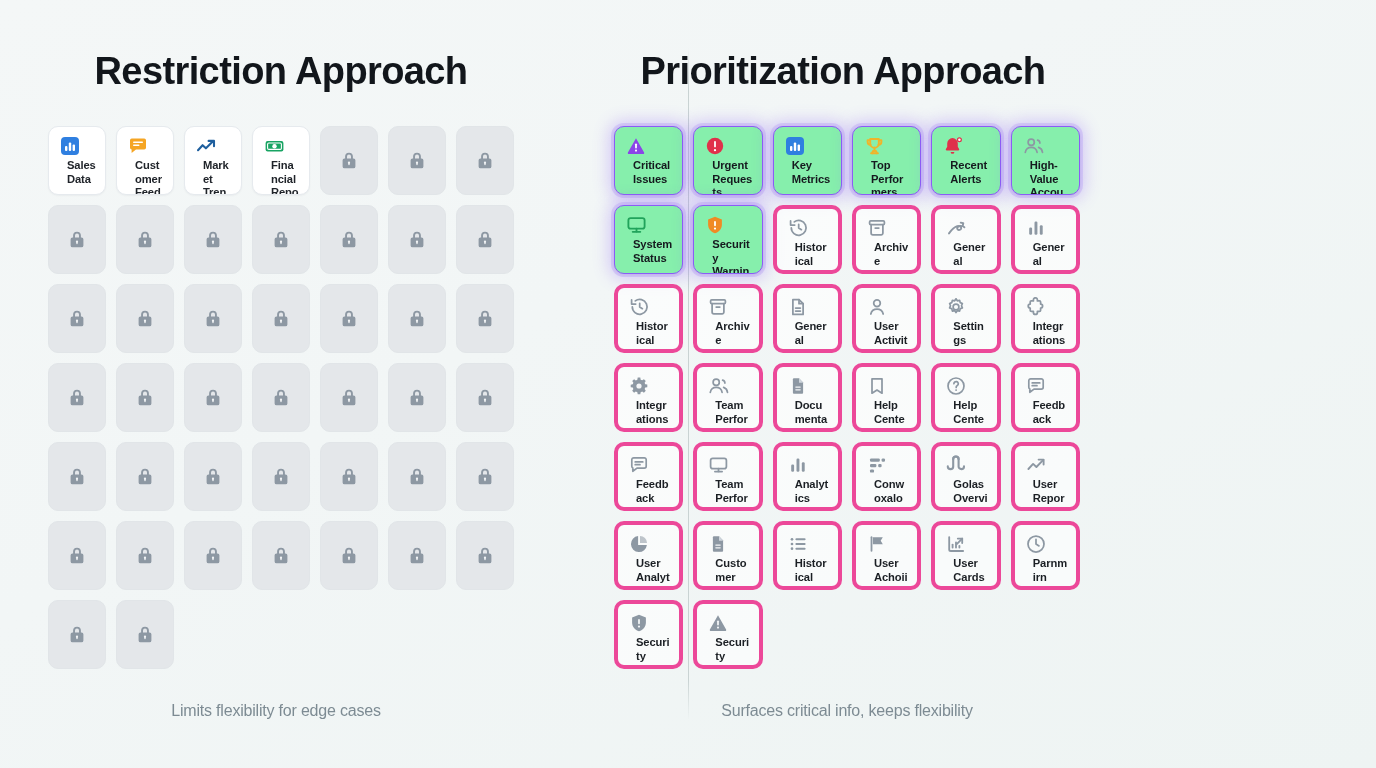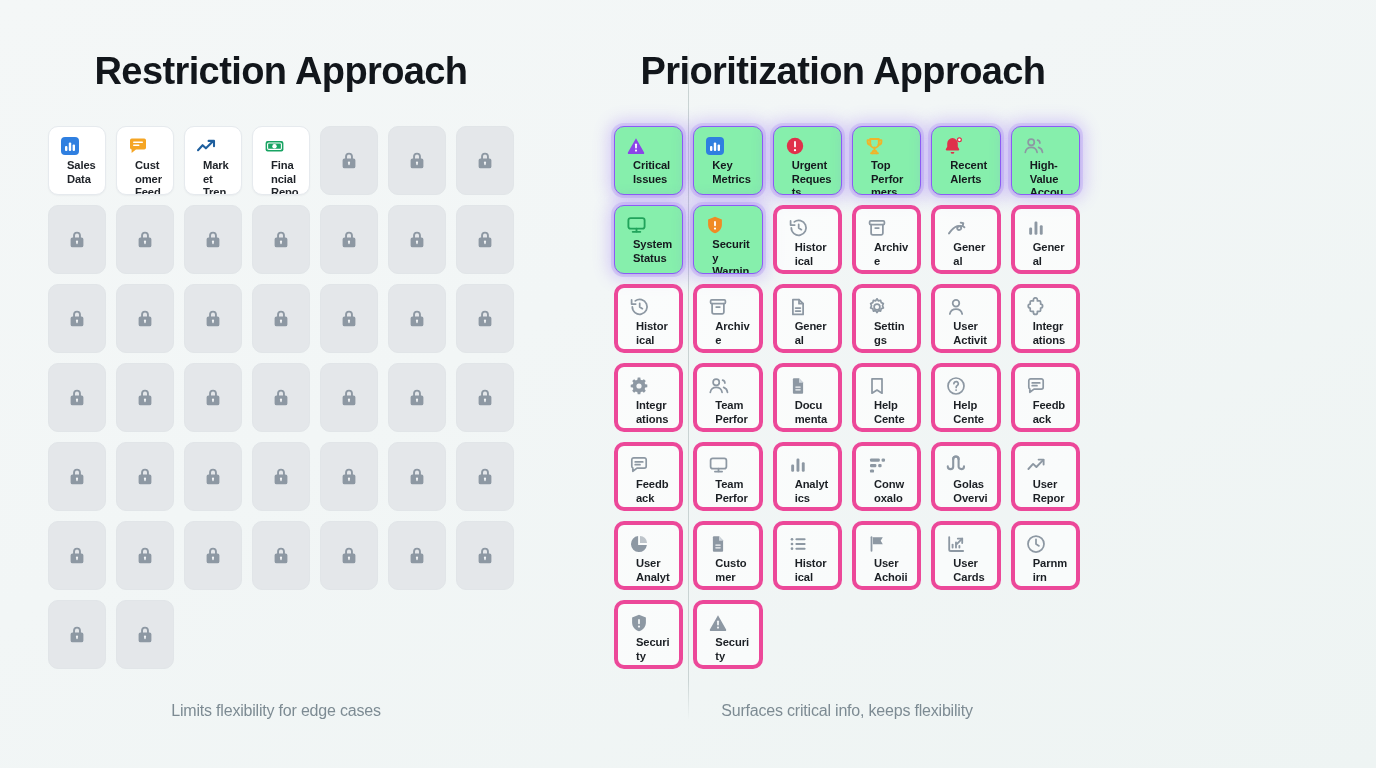--- a/index.html
+++ b/index.html
@@ -584,37 +584,37 @@
                 <path d="M10 2.3l8.1 14.1a1 1 0 01-.87 1.5H2.77a1 1 0 01-.87-1.5z" fill="#8b45e8"></path>
                 <rect x="9.1" y="7.4" width="1.8" height="5" rx=".9" fill="#fff"></rect>
                 <circle cx="10" cy="14.6" r="1.05" fill="#fff"></circle>
               </svg>
             </span>
             <span class="lbl">Critical Issues</span>
           </div>
           <div class="card highlight">
             <span class="ic">
               <svg width="20" height="20" viewBox="0 0 20 20">
+                <circle cx="10" cy="10" r="8.2" fill="#e0314b"></circle>
+                <rect x="9.1" y="5" width="1.8" height="6.3" rx=".9" fill="#fff"></rect>
+                <circle cx="10" cy="14.2" r="1.15" fill="#fff"></circle>
+              </svg>
+            </span>
+            <span class="lbl">Urgent Requests</span>
+          </div>
+          <div class="card highlight">
+            <span class="ic">
+              <svg width="20" height="20" viewBox="0 0 20 20">
                 <rect x="1" y="1" width="18" height="18" rx="4" fill="#2f7fe0"></rect>
                 <rect x="5" y="10" width="2.4" height="5" rx="1" fill="#fff"></rect>
                 <rect x="8.8" y="6.5" width="2.4" height="8.5" rx="1" fill="#fff"></rect>
                 <rect x="12.6" y="8.5" width="2.4" height="6.5" rx="1" fill="#fff"></rect>
               </svg>
             </span>
             <span class="lbl">Key Metrics</span>
-          </div>
-          <div class="card highlight">
-            <span class="ic">
-              <svg width="20" height="20" viewBox="0 0 20 20">
-                <circle cx="10" cy="10" r="8.2" fill="#e0314b"></circle>
-                <rect x="9.1" y="5" width="1.8" height="6.3" rx=".9" fill="#fff"></rect>
-                <circle cx="10" cy="14.2" r="1.15" fill="#fff"></circle>
-              </svg>
-            </span>
-            <span class="lbl">Urgent Requests</span>
           </div>
           <div class="card highlight">
             <span class="ic">
               <svg width="21" height="20" viewBox="0 0 21 20" fill="none" stroke="#f0b429" stroke-width="1.9" stroke-linecap="round" stroke-linejoin="round">
                 <path d="M6.2 3h8.6v4.4a4.3 4.3 0 01-8.6 0z"></path>
                 <path d="M6.2 4.3H3.6v1.5a3 3 0 002.9 3"></path>
                 <path d="M14.8 4.3h2.6v1.5a3 3 0 01-2.9 3"></path>
                 <path d="M10.5 11.8v3"></path>
                 <path d="M7.1 17.2h6.8"></path>
                 <path d="M8.3 17.2c0-1.4.9-2.4 2.2-2.4s2.2 1 2.2 2.4"></path>
@@ -729,35 +729,35 @@
                 <path d="M4.9 2.6h6.1l4.1 4.1v10.7H4.9z"></path>
                 <path d="M11 2.6v4.1h4.1"></path>
                 <path d="M7.6 11h4.8"></path>
                 <path d="M7.6 14h4.8"></path>
               </svg>
             </span>
             <span class="lbl">General Reports</span>
           </div>
           <div class="card muted">
             <span class="ic">
+              <svg width="20" height="20" viewBox="0 0 20 20" fill="none" stroke="#8d98a3" stroke-width="1.75" stroke-linecap="round" stroke-linejoin="round">
+                <circle cx="10" cy="6.2" r="3.3"></circle>
+                <path d="M3.8 17a6.4 6.4 0 0112.4 0"></path>
+              </svg>
+            </span>
+            <span class="lbl">User Activity</span>
+          </div>
+          <div class="card muted">
+            <span class="ic">
               <svg width="20" height="20" viewBox="0 0 20 20" fill="none" stroke="#8d98a3" stroke-width="1.7" stroke-linecap="round" stroke-linejoin="round">
                 <circle cx="10" cy="10" r="2.9"></circle>
                 <path d="M10 1.8l1.3 2 2.3-.5.6 2.3 2.2.9-.9 2.2.9 2.2-2.2.9-.6 2.3-2.3-.5-1.3 2-1.3-2-2.3.5-.6-2.3-2.2-.9.9-2.2-.9-2.2 2.2-.9.6-2.3 2.3.5z"></path>
               </svg>
             </span>
             <span class="lbl">Settings</span>
-          </div>
-          <div class="card muted">
-            <span class="ic">
-              <svg width="20" height="20" viewBox="0 0 20 20" fill="none" stroke="#8d98a3" stroke-width="1.75" stroke-linecap="round" stroke-linejoin="round">
-                <circle cx="10" cy="6.2" r="3.3"></circle>
-                <path d="M3.8 17a6.4 6.4 0 0112.4 0"></path>
-              </svg>
-            </span>
-            <span class="lbl">User Activity</span>
           </div>
           <div class="card muted">
             <span class="ic">
               <svg width="20" height="20" viewBox="0 0 20 20" fill="none" stroke="#8d98a3" stroke-width="1.75" stroke-linecap="round" stroke-linejoin="round">
                 <path d="M7.4 2.8a2 2 0 014 0v1.1h2.1a1.1 1.1 0 011.1 1.1v2.1a2 2 0 010 4v2.1a1.1 1.1 0 01-1.1 1.1h-2.1v1.1a2 2 0 01-4 0v-1.1H5.3a1.1 1.1 0 01-1.1-1.1v-2.1a2 2 0 010-4V5a1.1 1.1 0 011.1-1.1h2.1z"></path>
               </svg>
             </span>
             <span class="lbl">Integrations</span>
           </div>
           <div class="card muted">

